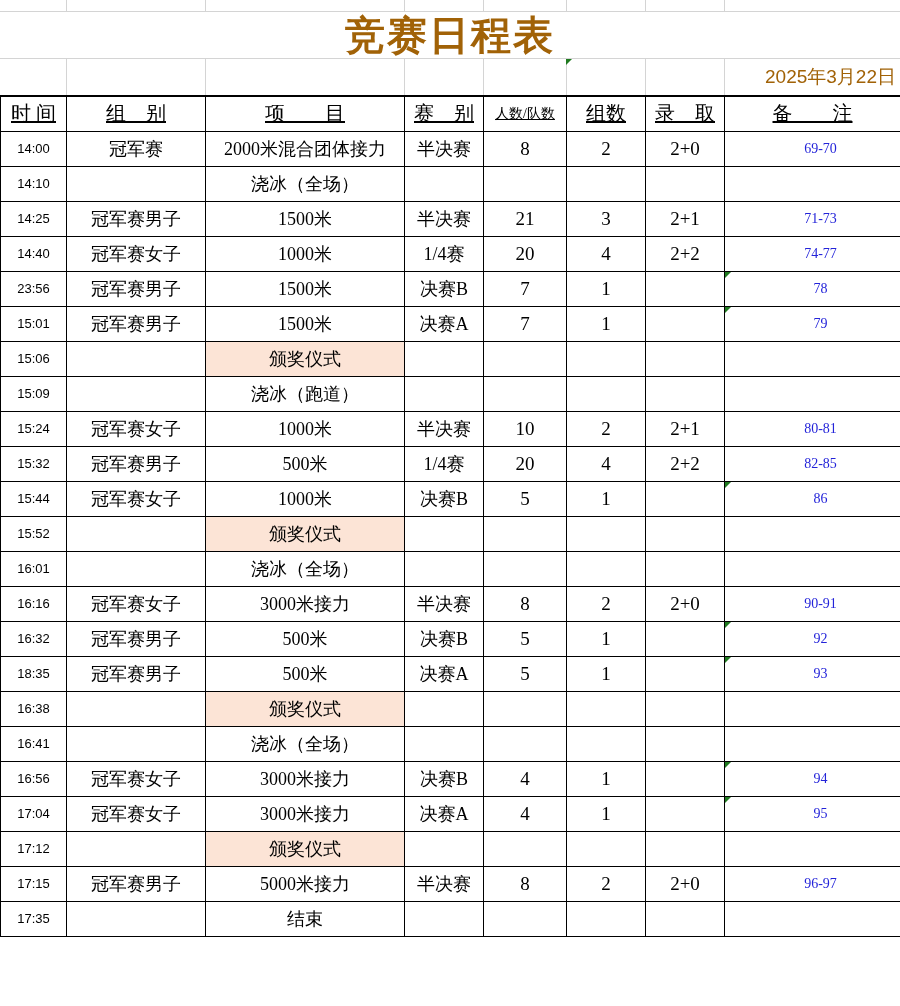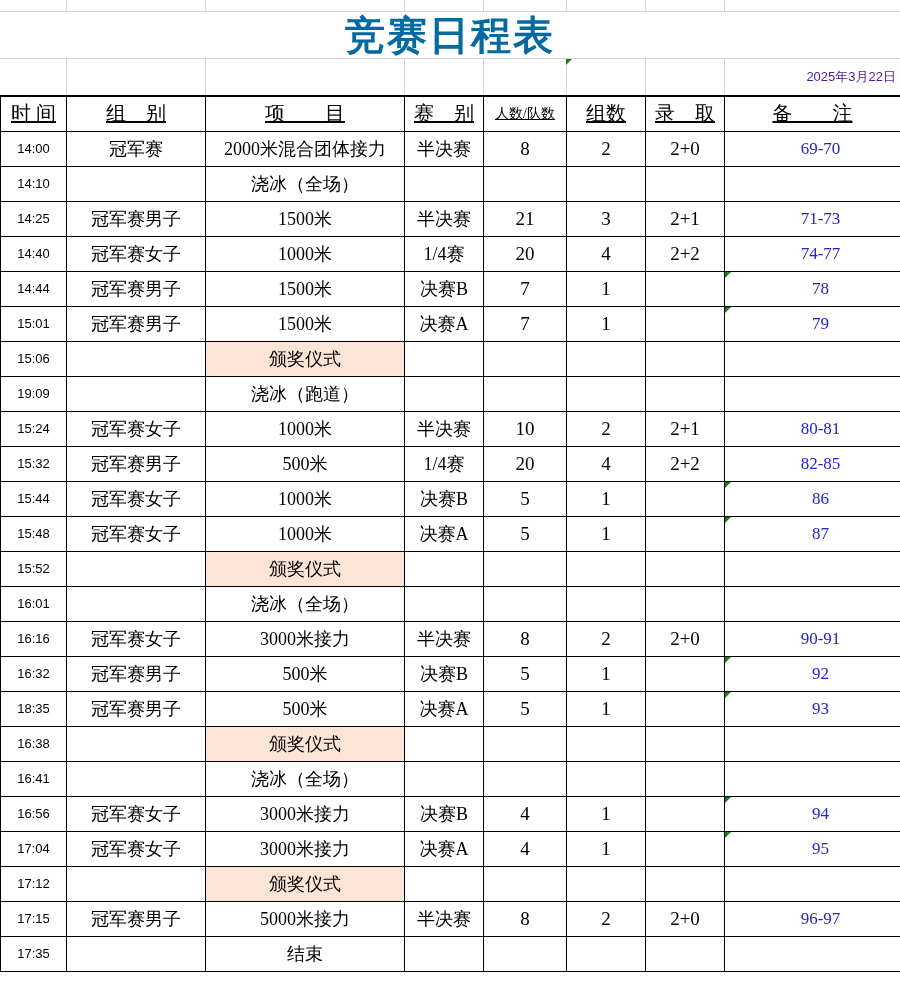--- a/index.html
+++ b/index.html
@@ -15,29 +15,29 @@
   
   .grid-band { position: relative; background: #fff; }
   .top-strip { height: 12px; border-bottom: 1px solid var(--gridline_gray, #d4d4d4); }
   .vline { position: absolute; top: 0; bottom: 0; width: 1px; background: var(--gridline_gray, #d4d4d4); }
   .vl1 { left: 66px; } .vl2 { left: 205px; } .vl3 { left: 404px; }
   .vl4 { left: 483px; } .vl5 { left: 566px; } .vl6 { left: 645px; } .vl7 { left: 724px; }
 
   .title-row {
     height: 46px; line-height: 47px; text-align: center;
     font-family: "Liberation Sans", "DejaVu Sans", sans-serif;
-    font-weight: bold; font-size: 40px; letter-spacing: 2px; color: #0369a1;
+    font-weight: bold; font-size: 40px; letter-spacing: 2px; color: #a16207;
   }
 
   .date-row { height: 37px; border-top: 1px solid var(--gridline_gray, #d4d4d4); }
   .date-text {
     position: absolute; right: 4px; top: 0; height: 100%;
     display: flex; align-items: center;
     font-family: "Liberation Sans", "DejaVu Sans", sans-serif;
-    font-size: 13px; color: #4c1d95;
+    font-size: 19px; color: #a16207;
   }
 
   
   .tri {
     position: absolute; top: 0; left: 0; width: 0; height: 0;
     border-top: 6px solid var(--indicator_green, #1f7a1f);
     border-right: 6px solid transparent;
   }
 
   table.schedule { border-collapse: collapse; table-layout: fixed; width: 900px; }
@@ -49,21 +49,21 @@
   }
   .schedule thead th {
     border-top: 2px solid var(--border_dark, #000);
     font-weight: normal; font-size: 20px; text-decoration: underline;
   }
   .schedule thead th.small { font-size: 14px; text-align: center; }
 
   td.time { font-family: "Liberation Sans", "DejaVu Sans", sans-serif; font-size: 13px; }
   td.group, td.event, td.race { font-size: 18px; }
   td.num { font-size: 19px; }
-  td.note { position: relative; font-size: 17px; color: var(--note_text, #2323d9); padding-left: 16px; }
+  td.note { position: relative; font-size: 14px; color: var(--note_text, #2323d9); padding-left: 16px; }
   td.hl { background: var(--highlight_fill, #fce4d6); }
 </style>
 </head>
 <body>
 
 <div class="sheet">
 
   <div class="grid-band top-strip">
     <span class="vline vl1"></span>
     <span class="vline vl2"></span>
@@ -146,21 +146,21 @@
           <td class="time">14:40</td>
           <td class="group">冠军赛女子</td>
           <td class="event">1000米</td>
           <td class="race">1/4赛</td>
           <td class="num">20</td>
           <td class="num">4</td>
           <td class="num">2+2</td>
           <td class="note"><span>74-77</span></td>
         </tr>
         <tr>
-          <td class="time">14:44</td>
+          <td class="time">23:56</td>
           <td class="group">冠军赛男子</td>
           <td class="event">1500米</td>
           <td class="race">决赛B</td>
           <td class="num">7</td>
           <td class="num">1</td>
           <td class="num"></td>
           <td class="note"><span class="tri"></span><span>78</span></td>
         </tr>
         <tr>
           <td class="time">15:01</td>
@@ -176,21 +176,21 @@
           <td class="time">15:06</td>
           <td class="group"></td>
           <td class="event hl">颁奖仪式</td>
           <td class="race"></td>
           <td class="num"></td>
           <td class="num"></td>
           <td class="num"></td>
           <td class="note"><span></span></td>
         </tr>
         <tr>
-          <td class="time">19:09</td>
+          <td class="time">15:09</td>
           <td class="group"></td>
           <td class="event">浇冰（跑道）</td>
           <td class="race"></td>
           <td class="num"></td>
           <td class="num"></td>
           <td class="num"></td>
           <td class="note"><span></span></td>
         </tr>
         <tr>
           <td class="time">15:24</td>
@@ -216,30 +216,20 @@
           <td class="time">15:44</td>
           <td class="group">冠军赛女子</td>
           <td class="event">1000米</td>
           <td class="race">决赛B</td>
           <td class="num">5</td>
           <td class="num">1</td>
           <td class="num"></td>
           <td class="note"><span class="tri"></span><span>86</span></td>
         </tr>
         <tr>
-          <td class="time">15:48</td>
-          <td class="group">冠军赛女子</td>
-          <td class="event">1000米</td>
-          <td class="race">决赛A</td>
-          <td class="num">5</td>
-          <td class="num">1</td>
-          <td class="num"></td>
-          <td class="note"><span class="tri"></span><span>87</span></td>
-        </tr>
-        <tr>
           <td class="time">15:52</td>
           <td class="group"></td>
           <td class="event hl">颁奖仪式</td>
           <td class="race"></td>
           <td class="num"></td>
           <td class="num"></td>
           <td class="num"></td>
           <td class="note"><span></span></td>
         </tr>
         <tr>

